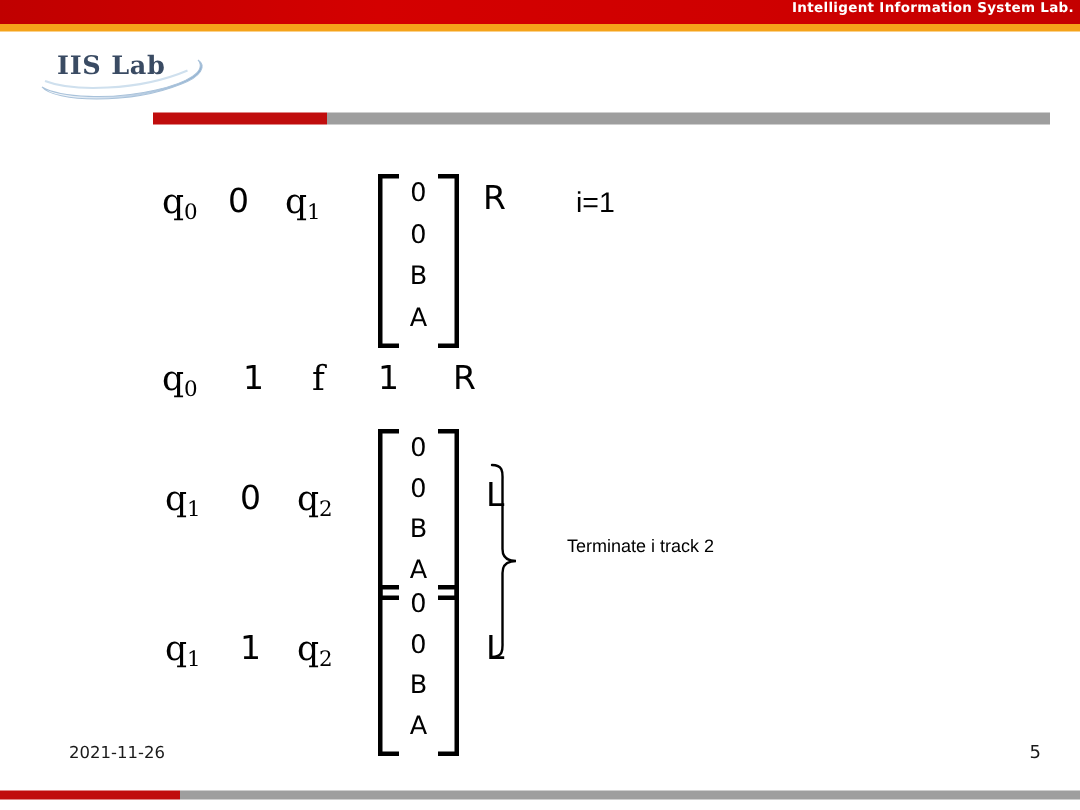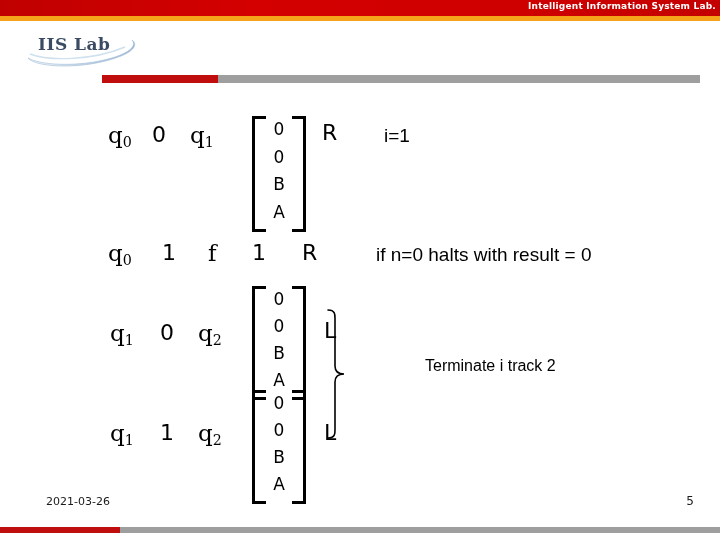--- a/index.html
+++ b/index.html
@@ -276,21 +276,20 @@
     <div class="cell" style="left:282px; top:18px;">R</div>
     <div class="note" style="left:344px; top:21px;">i=1</div>
   </div>
 
   <div class="rule" style="top:130px;height:42px;">
     <div class="cell state" style="left:68px; top:8px;"><span>q</span><sub>0</sub></div>
     <div class="cell" style="left:122px; top:8px;">1</div>
     <div class="cell state" style="left:168px; top:8px;">f</div>
     <div class="cell" style="left:212px; top:8px;">1</div>
     <div class="cell" style="left:262px; top:8px;">R</div>
-    <div class="note" style="left:336px; top:10px;">if n=0 halts with result = 0</div>
   </div>
 
   <div class="rule" style="top:172px;height:118px;">
     <div class="cell state" style="left:70px; top:46px;"><span>q</span><sub>1</sub></div>
     <div class="cell" style="left:120px; top:46px;">0</div>
     <div class="cell state" style="left:158px; top:46px;"><span>q</span><sub>2</sub></div>
 
     <div class="vector" style="left:212px; top:10px; height:108px;">
       <div class="bracket left"></div>
       <div class="bracket right"></div>
@@ -322,20 +321,20 @@
     </div>
 
     <div class="cell" style="left:284px; top:28px;">L</div>
   </div>
 
 </div>
 
 <svg class="brace" viewBox="0 0 34 132">
   <path d="M6,2 C14,2 13,8 13,12 L13,58 C13,63 16,66 22,66 C16,66 13,69 13,74 L13,120 C13,124 14,130 6,130" fill="none" stroke="#000000" stroke-width="1.6" stroke-linecap="round"></path>
 </svg>
-<div class="note" style="left:378px; top:357px; font-size:16px;margin-left:47px;">Terminate i track 2</div>
-
-<div class="footer-date">2021-03-26</div>
+<div class="note" style="left:378px; top:357px; font-size:12px;">Terminate i track 2</div>
+
+<div class="footer-date">2021-11-26</div>
 <div class="footer-page">5</div>
 <div class="bottombar">
   <div class="bottombar-red"></div>
   <div class="bottombar-gray"></div>
 </div>
 
 </body></html>

